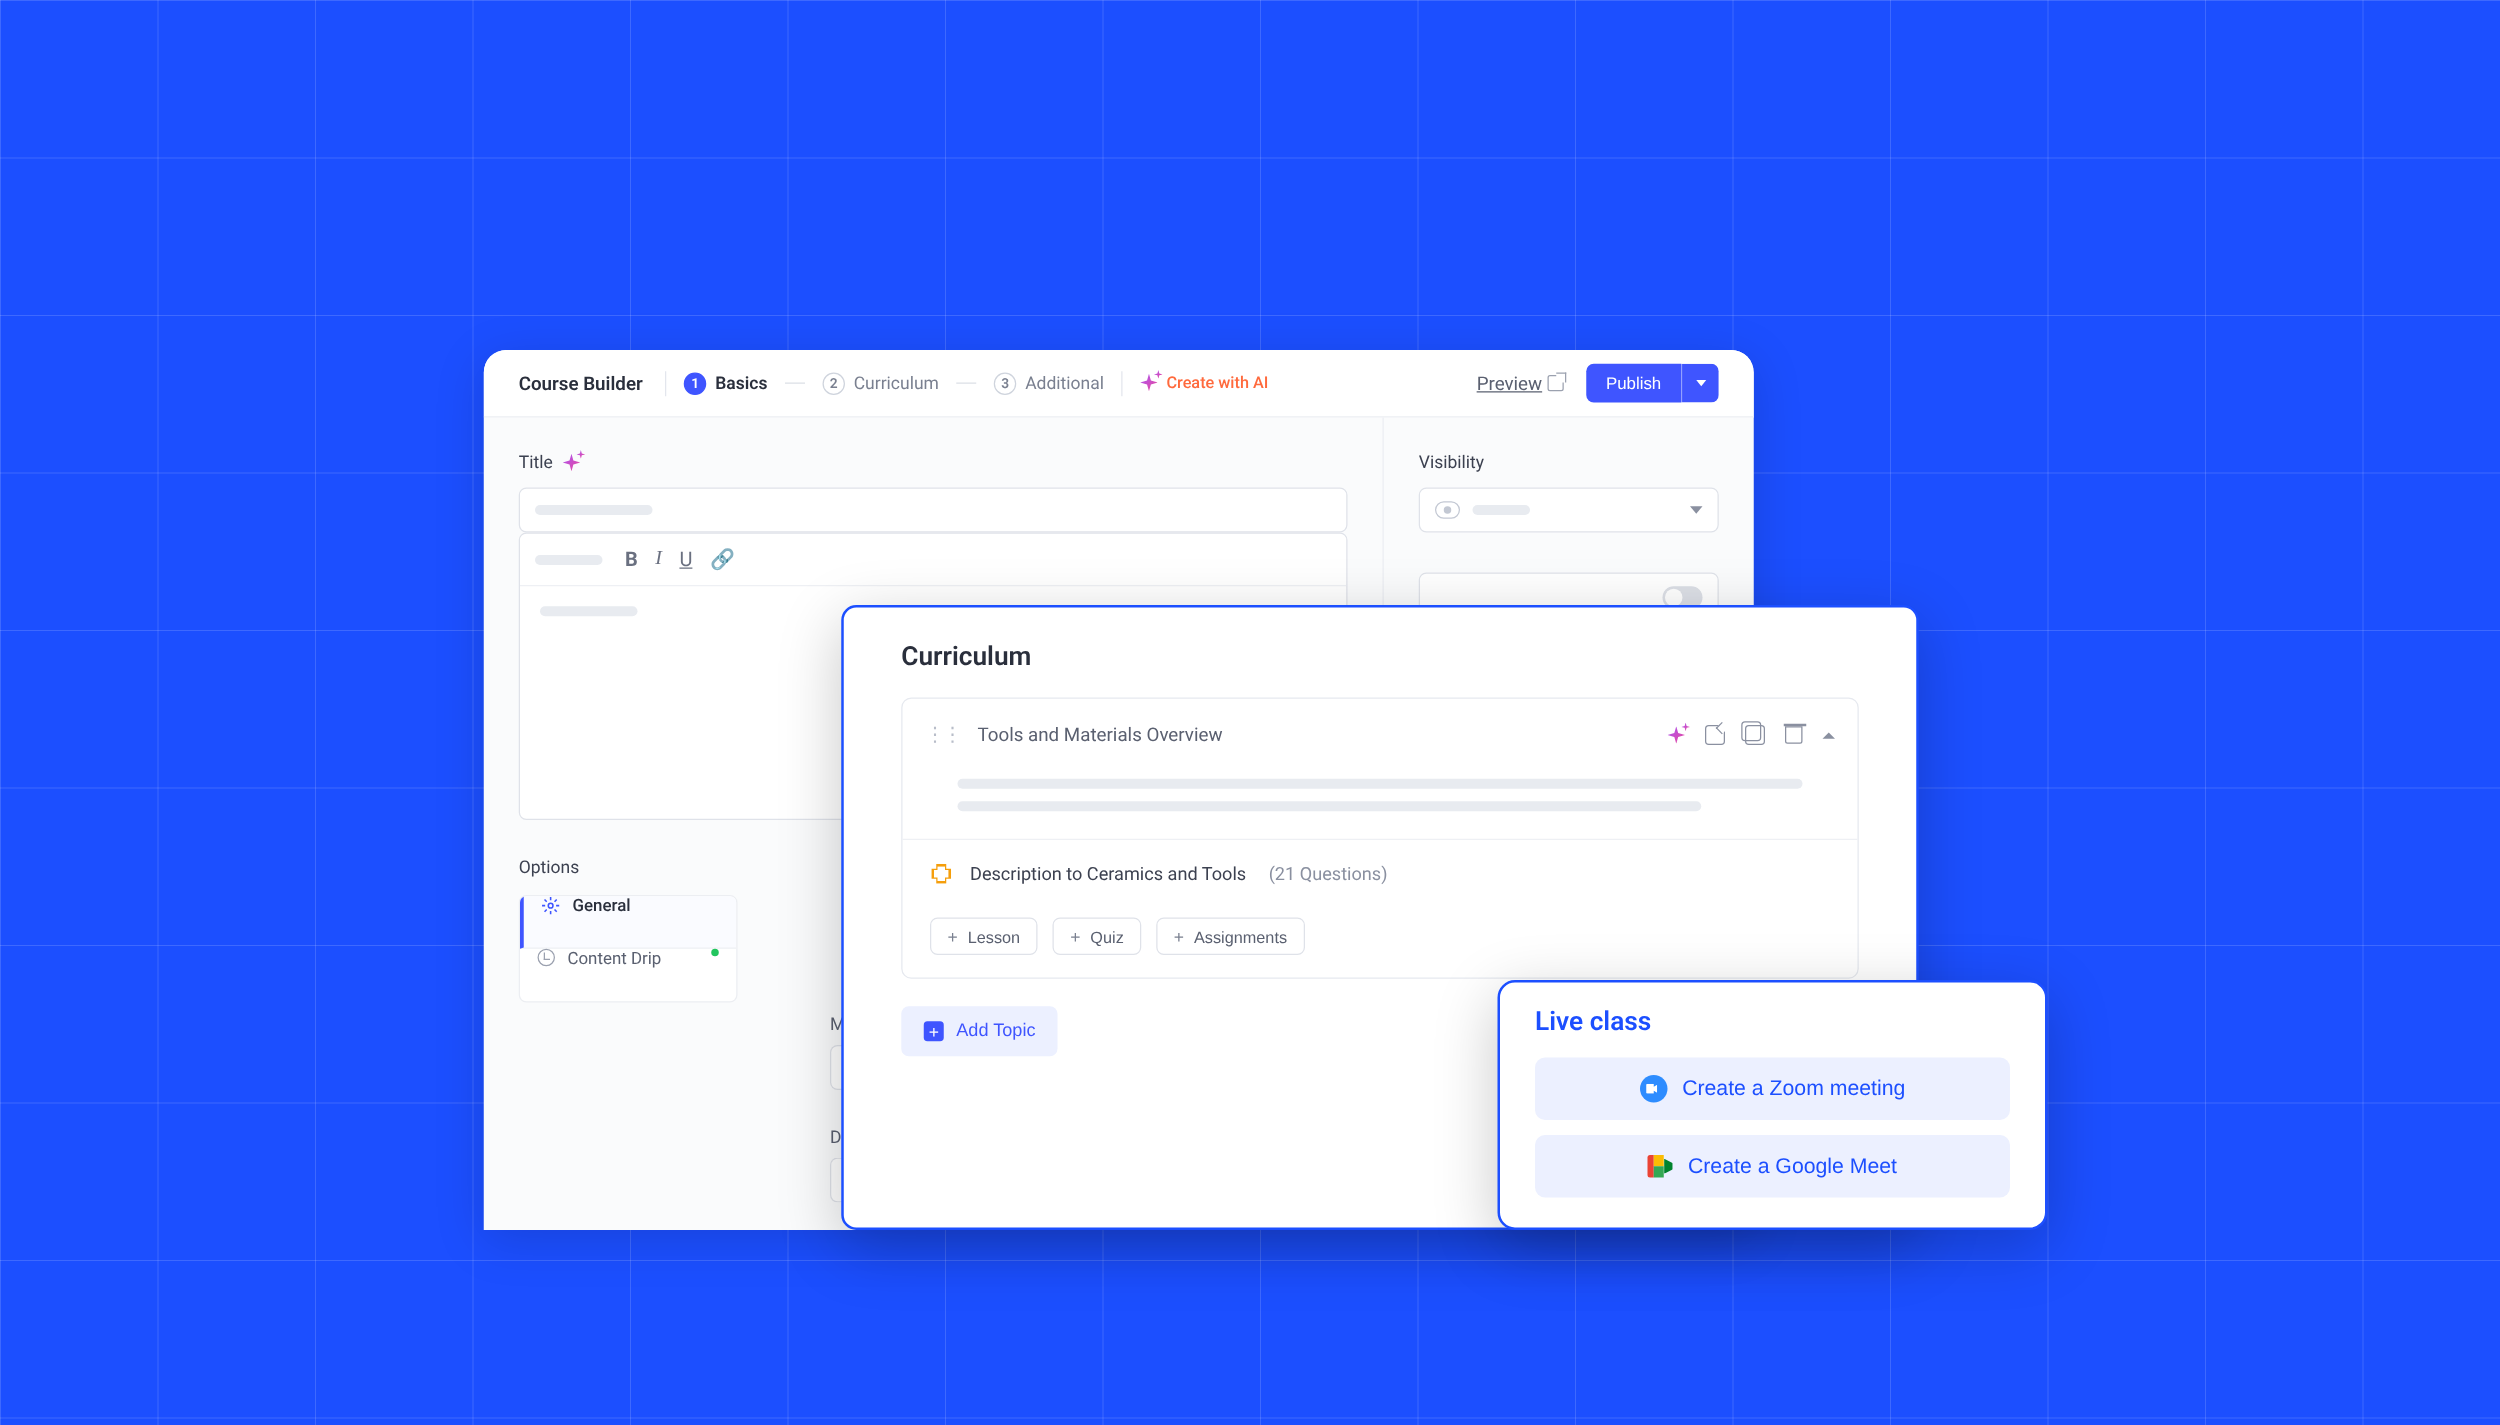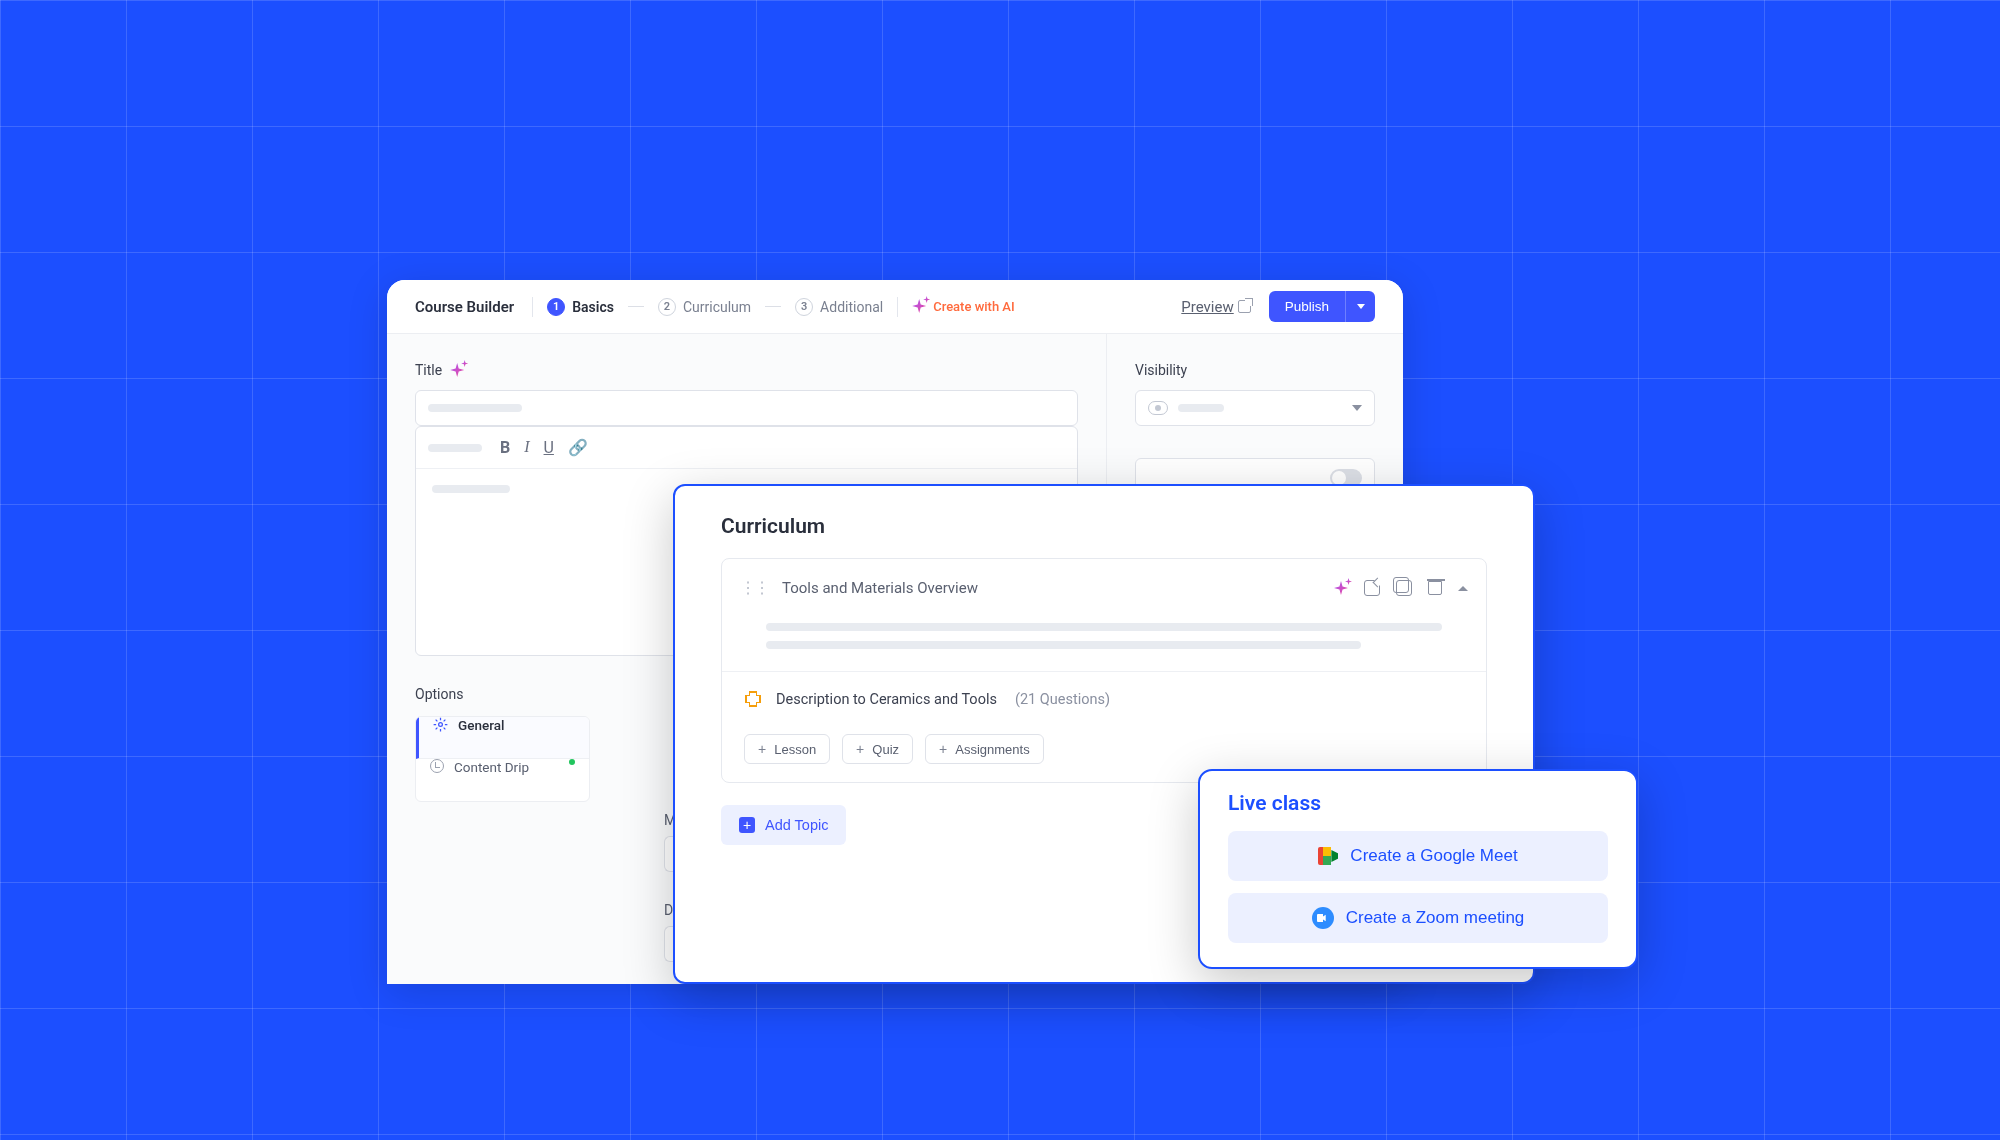--- a/index.html
+++ b/index.html
@@ -160,21 +160,21 @@
   margin-top: 22px; height: 40px; background: #ecf0ff; border: none;
   border-radius: 6px; display: inline-flex; align-items: center; gap: 10px;
   padding: 0 18px; font-size: 14.5px; color: #3f55ff; font-weight: 500; cursor: pointer;
 }
 .plus-box { width: 16px; height: 16px; background: #3f55ff; border-radius: 3px; color: #fff; display: flex; align-items: center; justify-content: center; font-size: 14px; }
 
 
 .card-live {
   position: absolute;
   left: 926px;
-  top: 614px;
+  top: 629px;
   width: 440px;
   height: 200px;
   background: #fff;
   border: 2px solid #1c4fff;
   border-radius: 14px;
   box-shadow: 0 14px 50px rgba(0,0,0,0.22);
   padding: 20px 28px;
 }
 .live-title { font-size: 21px; font-weight: 600; color: #1c4fff; margin-bottom: 16px; }
 .live-btn {
@@ -349,27 +349,27 @@
     </div>
     <button class="add-topic-btn">
       <span class="plus-box">+</span>
       <span>Add Topic</span>
     </button>
   </div>
 
   <div class="card-live">
     <div class="live-title">Live class</div>
     <button class="live-btn">
+      <span class="zoom-ic"></span>
+      <span>Create a Zoom meeting</span>
+    </button>
+    <button class="live-btn">
       <span class="gmeet-ic">
         <span class="g1"></span>
           <span class="g2"></span>
           <span class="g3"></span>
           <span class="g4"></span>
       </span>
       <span>Create a Google Meet</span>
     </button>
-    <button class="live-btn">
-      <span class="zoom-ic"></span>
-      <span>Create a Zoom meeting</span>
-    </button>
   </div>
 
 </div>
 
 </body></html>

